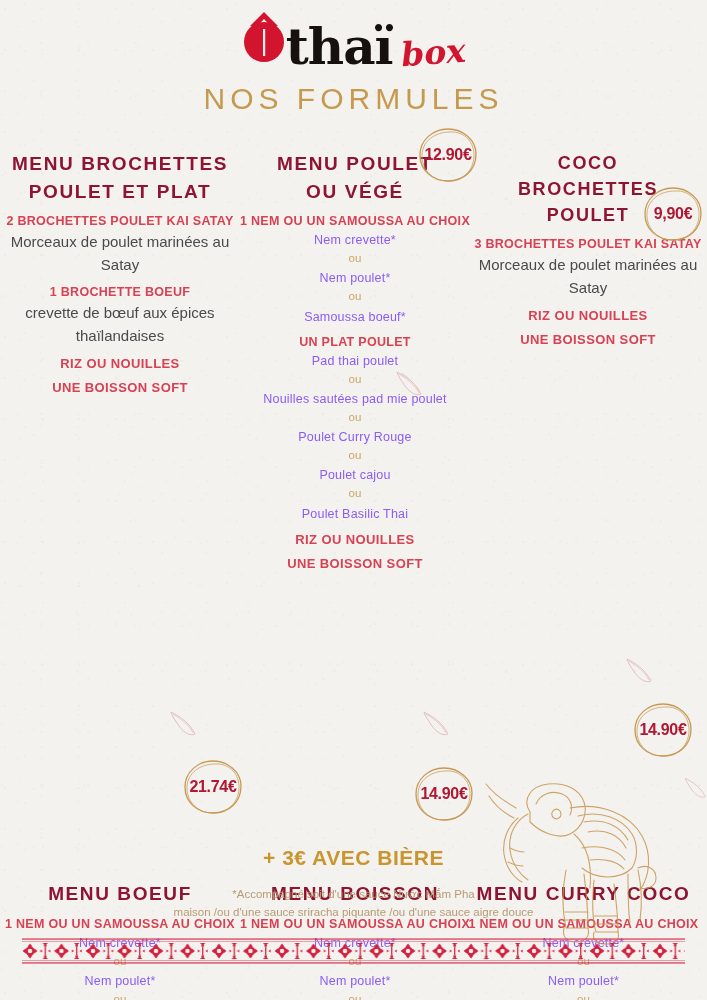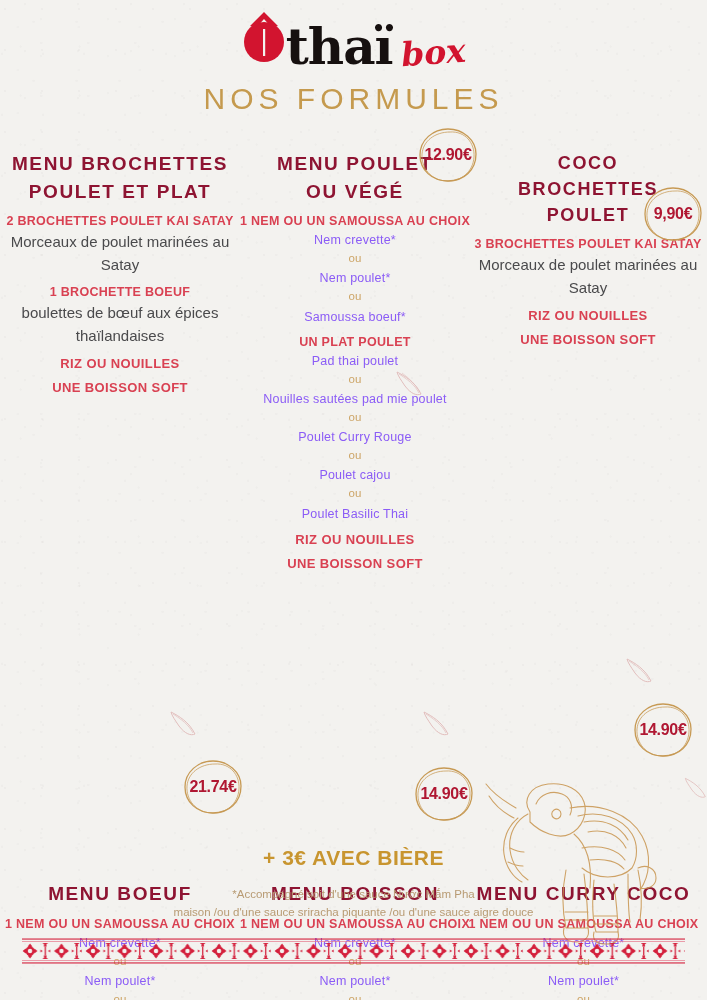--- a/index.html
+++ b/index.html
@@ -131,21 +131,21 @@
 
     <div class="row" style="height:360px;">
       <div class="col" id="col-0" style="left:4px;width:232px;">
           <div class="menu-title">
             <div>MENU BROCHETTES</div>
             <div>POULET ET PLAT</div>
           </div>
           <div class="choice-head">2 BROCHETTES POULET KAI SATAY</div>
           <div class="sub-desc">Morceaux de poulet marinées au Satay</div>
           <div class="choice-head">1 BROCHETTE BOEUF</div>
-          <div class="sub-desc">boulettes de bœuf aux épices thaïlandaises</div>
+          <div class="sub-desc">crevette de bœuf aux épices thaïlandaises</div>
           <div class="incl">RIZ OU NOUILLES</div>
           <div class="incl">UNE BOISSON SOFT</div>
         </div>
       <div class="col" id="col-1" style="left:240px;width:230px;">
           <div class="menu-title">
             <div>MENU POULET</div>
             <div>OU VÉGÉ</div>
           </div>
           <div class="choice-head">1 NEM OU UN SAMOUSSA AU CHOIX</div>
           <div class="dish">Nem crevette*</div>

